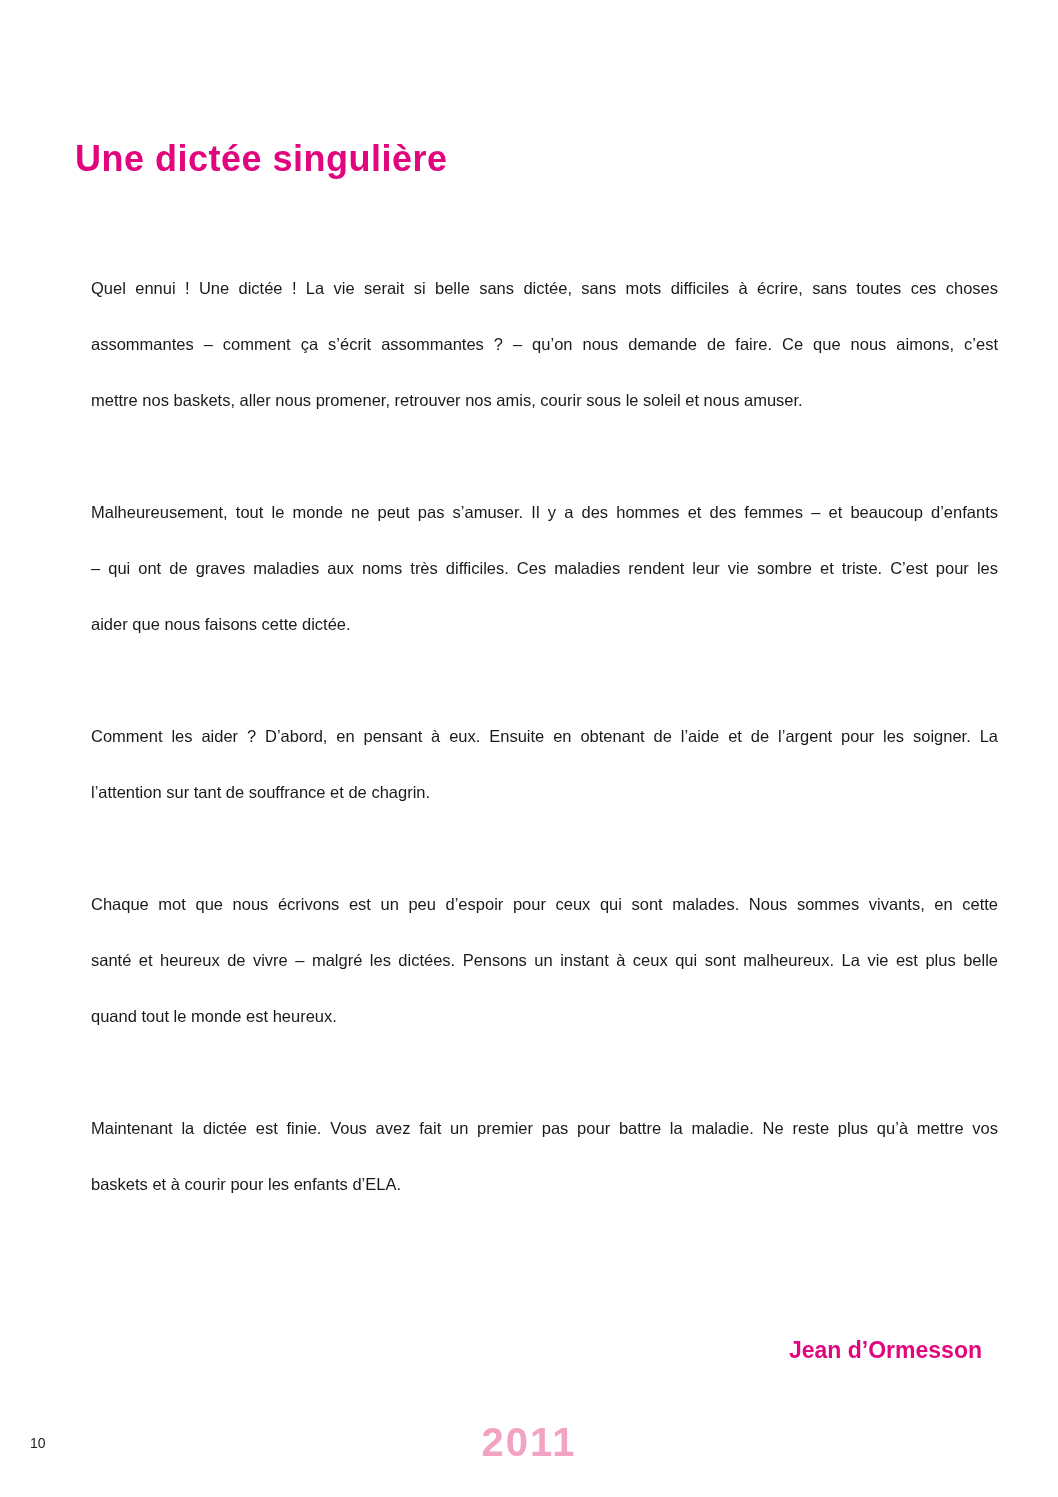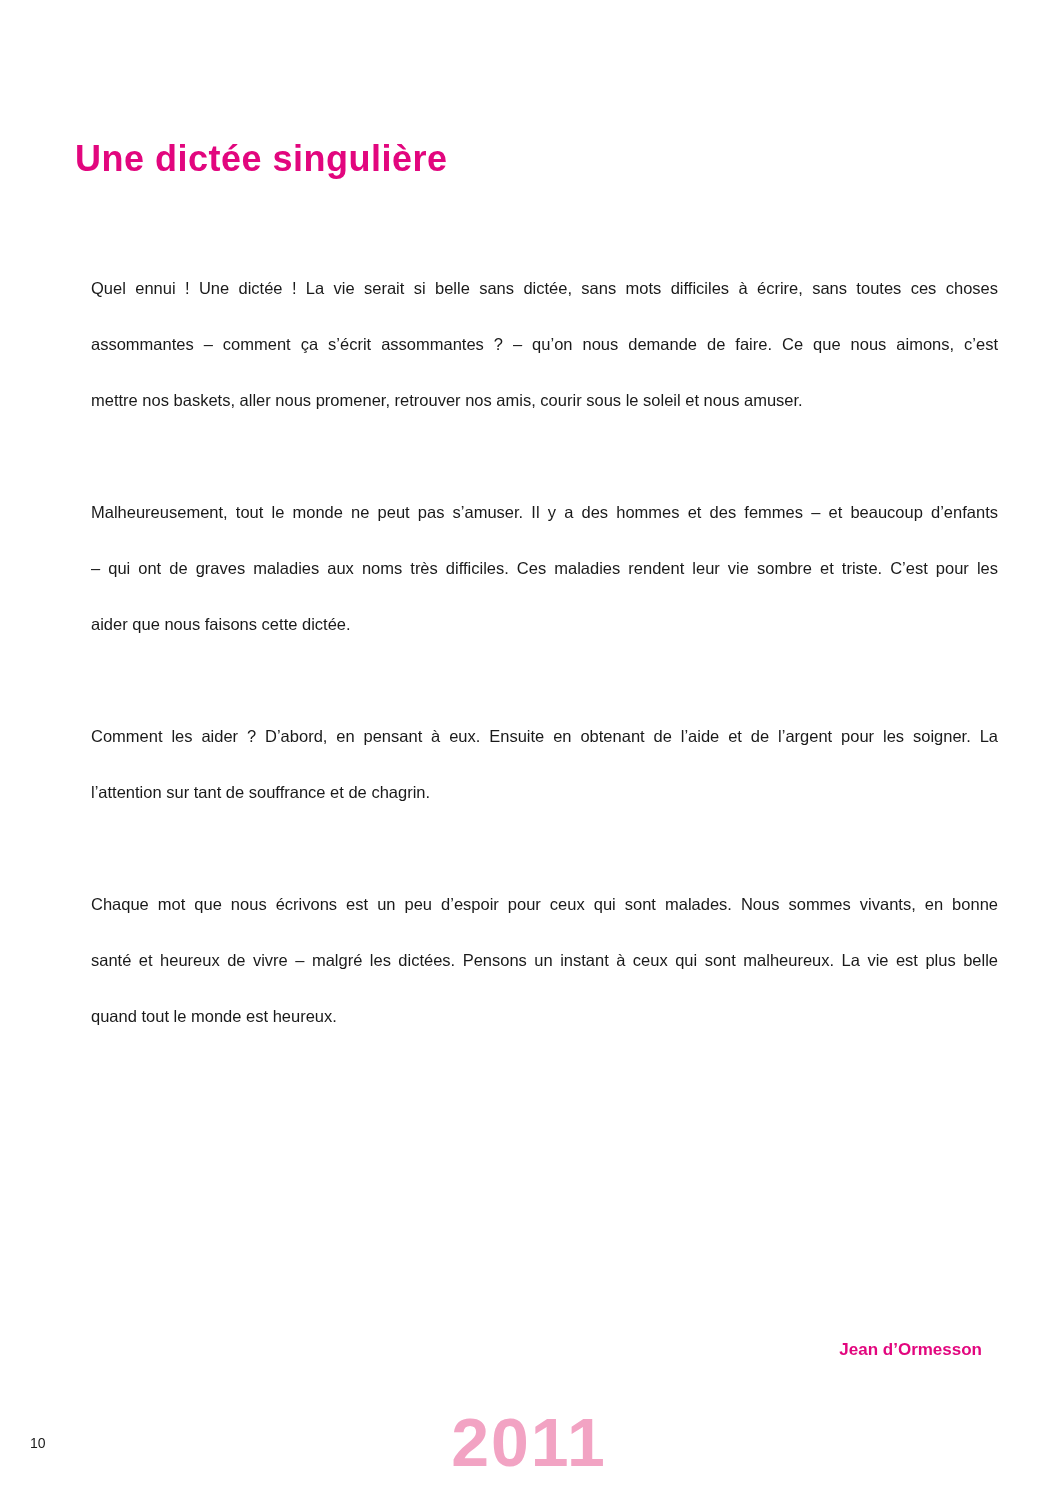--- a/index.html
+++ b/index.html
@@ -48,41 +48,41 @@
     text-align-last: justify;
     white-space: normal;
   }
   .line.last {
     text-align-last: left;
   }
   .signature {
     position: absolute;
     right: 76px;
     top: 1338px;
-    font-size: 17px;
+    font-size: 23px;
     line-height: 24px;
     font-weight: bold;
     color: var(--accent-pink);
     text-align: right;
   }
   .page-number {
     position: absolute;
     left: 30px;
     top: 1433px;
     font-size: 14px;
     line-height: 20px;
     color: var(--text-black);
   }
   .year {
     position: absolute;
     left: 0;
     top: 1416px;
     width: 100%;
     text-align: center;
-    font-size: 68px;
+    font-size: 40px;
     line-height: 52px;
     font-weight: bold;
     letter-spacing: 2px;
     color: var(--light-pink);
   }
 </style>
 </head>
 <body>
 
 <div class="page" style="--accent-pink: #e2067e; --light-pink: #f2a3c3; --text-black: #1a1a1a;">
@@ -97,23 +97,27 @@
       <div class="paragraph">
         <div class="line">Malheureusement, tout le monde ne peut pas s’amuser. Il y a des hommes et des femmes – et beaucoup d’enfants</div>
         <div class="line">– qui ont de graves maladies aux noms très difficiles. Ces maladies rendent leur vie sombre et triste. C’est pour les</div>
         <div class="line last">aider que nous faisons cette dictée.</div>
       </div>
       <div class="paragraph">
         <div class="line">Comment les aider ? D’abord, en pensant à eux. Ensuite en obtenant de l’aide et de l’argent pour les soigner. La</div>
         <div class="line last">l’attention sur tant de souffrance et de chagrin.</div>
       </div>
       <div class="paragraph">
-        <div class="line">Chaque mot que nous écrivons est un peu d’espoir pour ceux qui sont malades. Nous sommes vivants, en bonne</div>
+        <div class="line">Chaque mot que nous écrivons est un peu d’espoir pour ceux qui sont malades. Nous sommes vivants, en cette</div>
         <div class="line">santé et heureux de vivre – malgré les dictées. Pensons un instant à ceux qui sont malheureux. La vie est plus belle</div>
         <div class="line last">quand tout le monde est heureux.</div>
+      </div>
+      <div class="paragraph">
+        <div class="line">Maintenant la dictée est finie. Vous avez fait un premier pas pour battre la maladie. Ne reste plus qu’à mettre vos</div>
+        <div class="line last">baskets et à courir pour les enfants d’ELA.</div>
       </div>
     </div>
 
   <div class="signature">Jean d’Ormesson</div>
 
   <div class="page-number">10</div>
 
   <div class="year">2011</div>
 </div>
 

